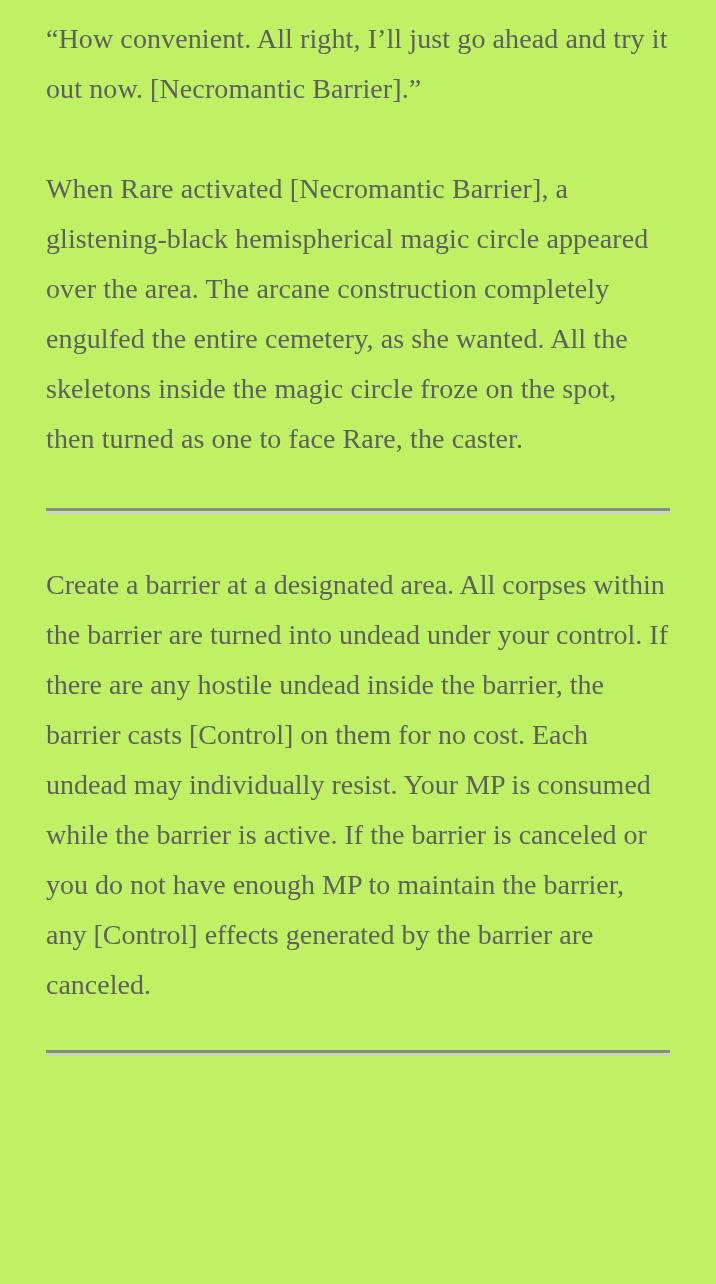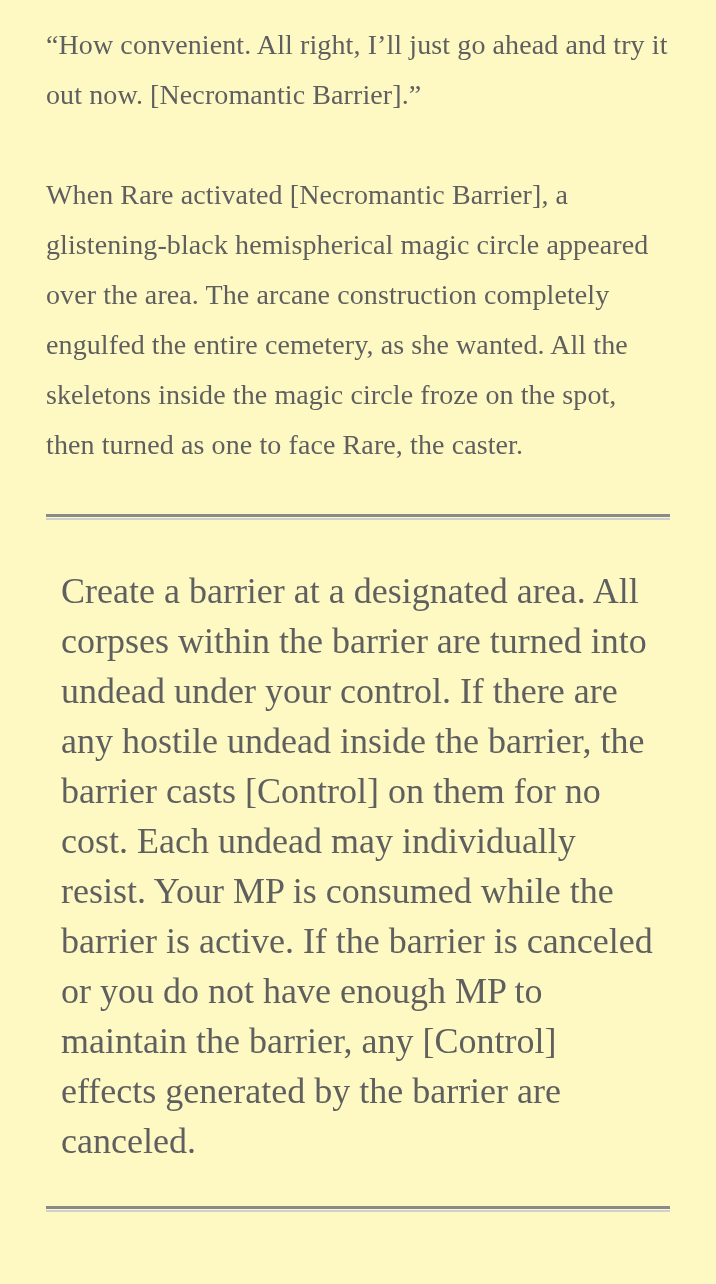--- a/index.html
+++ b/index.html
@@ -10,22 +10,22 @@
   body {
     width: 716px;
     min-height: 1284px;
     font-family: "Liberation Serif", "DejaVu Serif", serif;
     color: #5d5d5d;
   }
   .page {
     width: 716px;
     min-height: 1284px;
     box-sizing: border-box;
-    padding: 20px 46px 0 46px;
-    background: #fef9c3;
+    padding: 14px 46px 0 46px;
+    background: #bef264;
   }
   p.para {
     margin: 0 0 0 0;
     font-size: 28px;
     line-height: 50px;
     color: #5f5f5f;
     letter-spacing: 0.1px;
   }
   .spacer {
     height: 50px;
@@ -48,22 +48,22 @@
   }
   .skill-title {
     font-size: 27px;
     font-weight: bold;
     color: #4a4a4a;
     line-height: 42px;
     margin: 0 0 6px 0;
     letter-spacing: 0.2px;
   }
   .skill-body {
-    margin: 15px;
-    font-size: 36px;
+    margin: 0;
+    font-size: 28px;
     line-height: 50px;
     color: #5f5f5f;
   }
 </style>
 </head>
 <body>
 
 <div class="page">
 
   <p class="para">“How convenient. All right, I’ll just go ahead and try it out now. [Necromantic Barrier].”</p>

